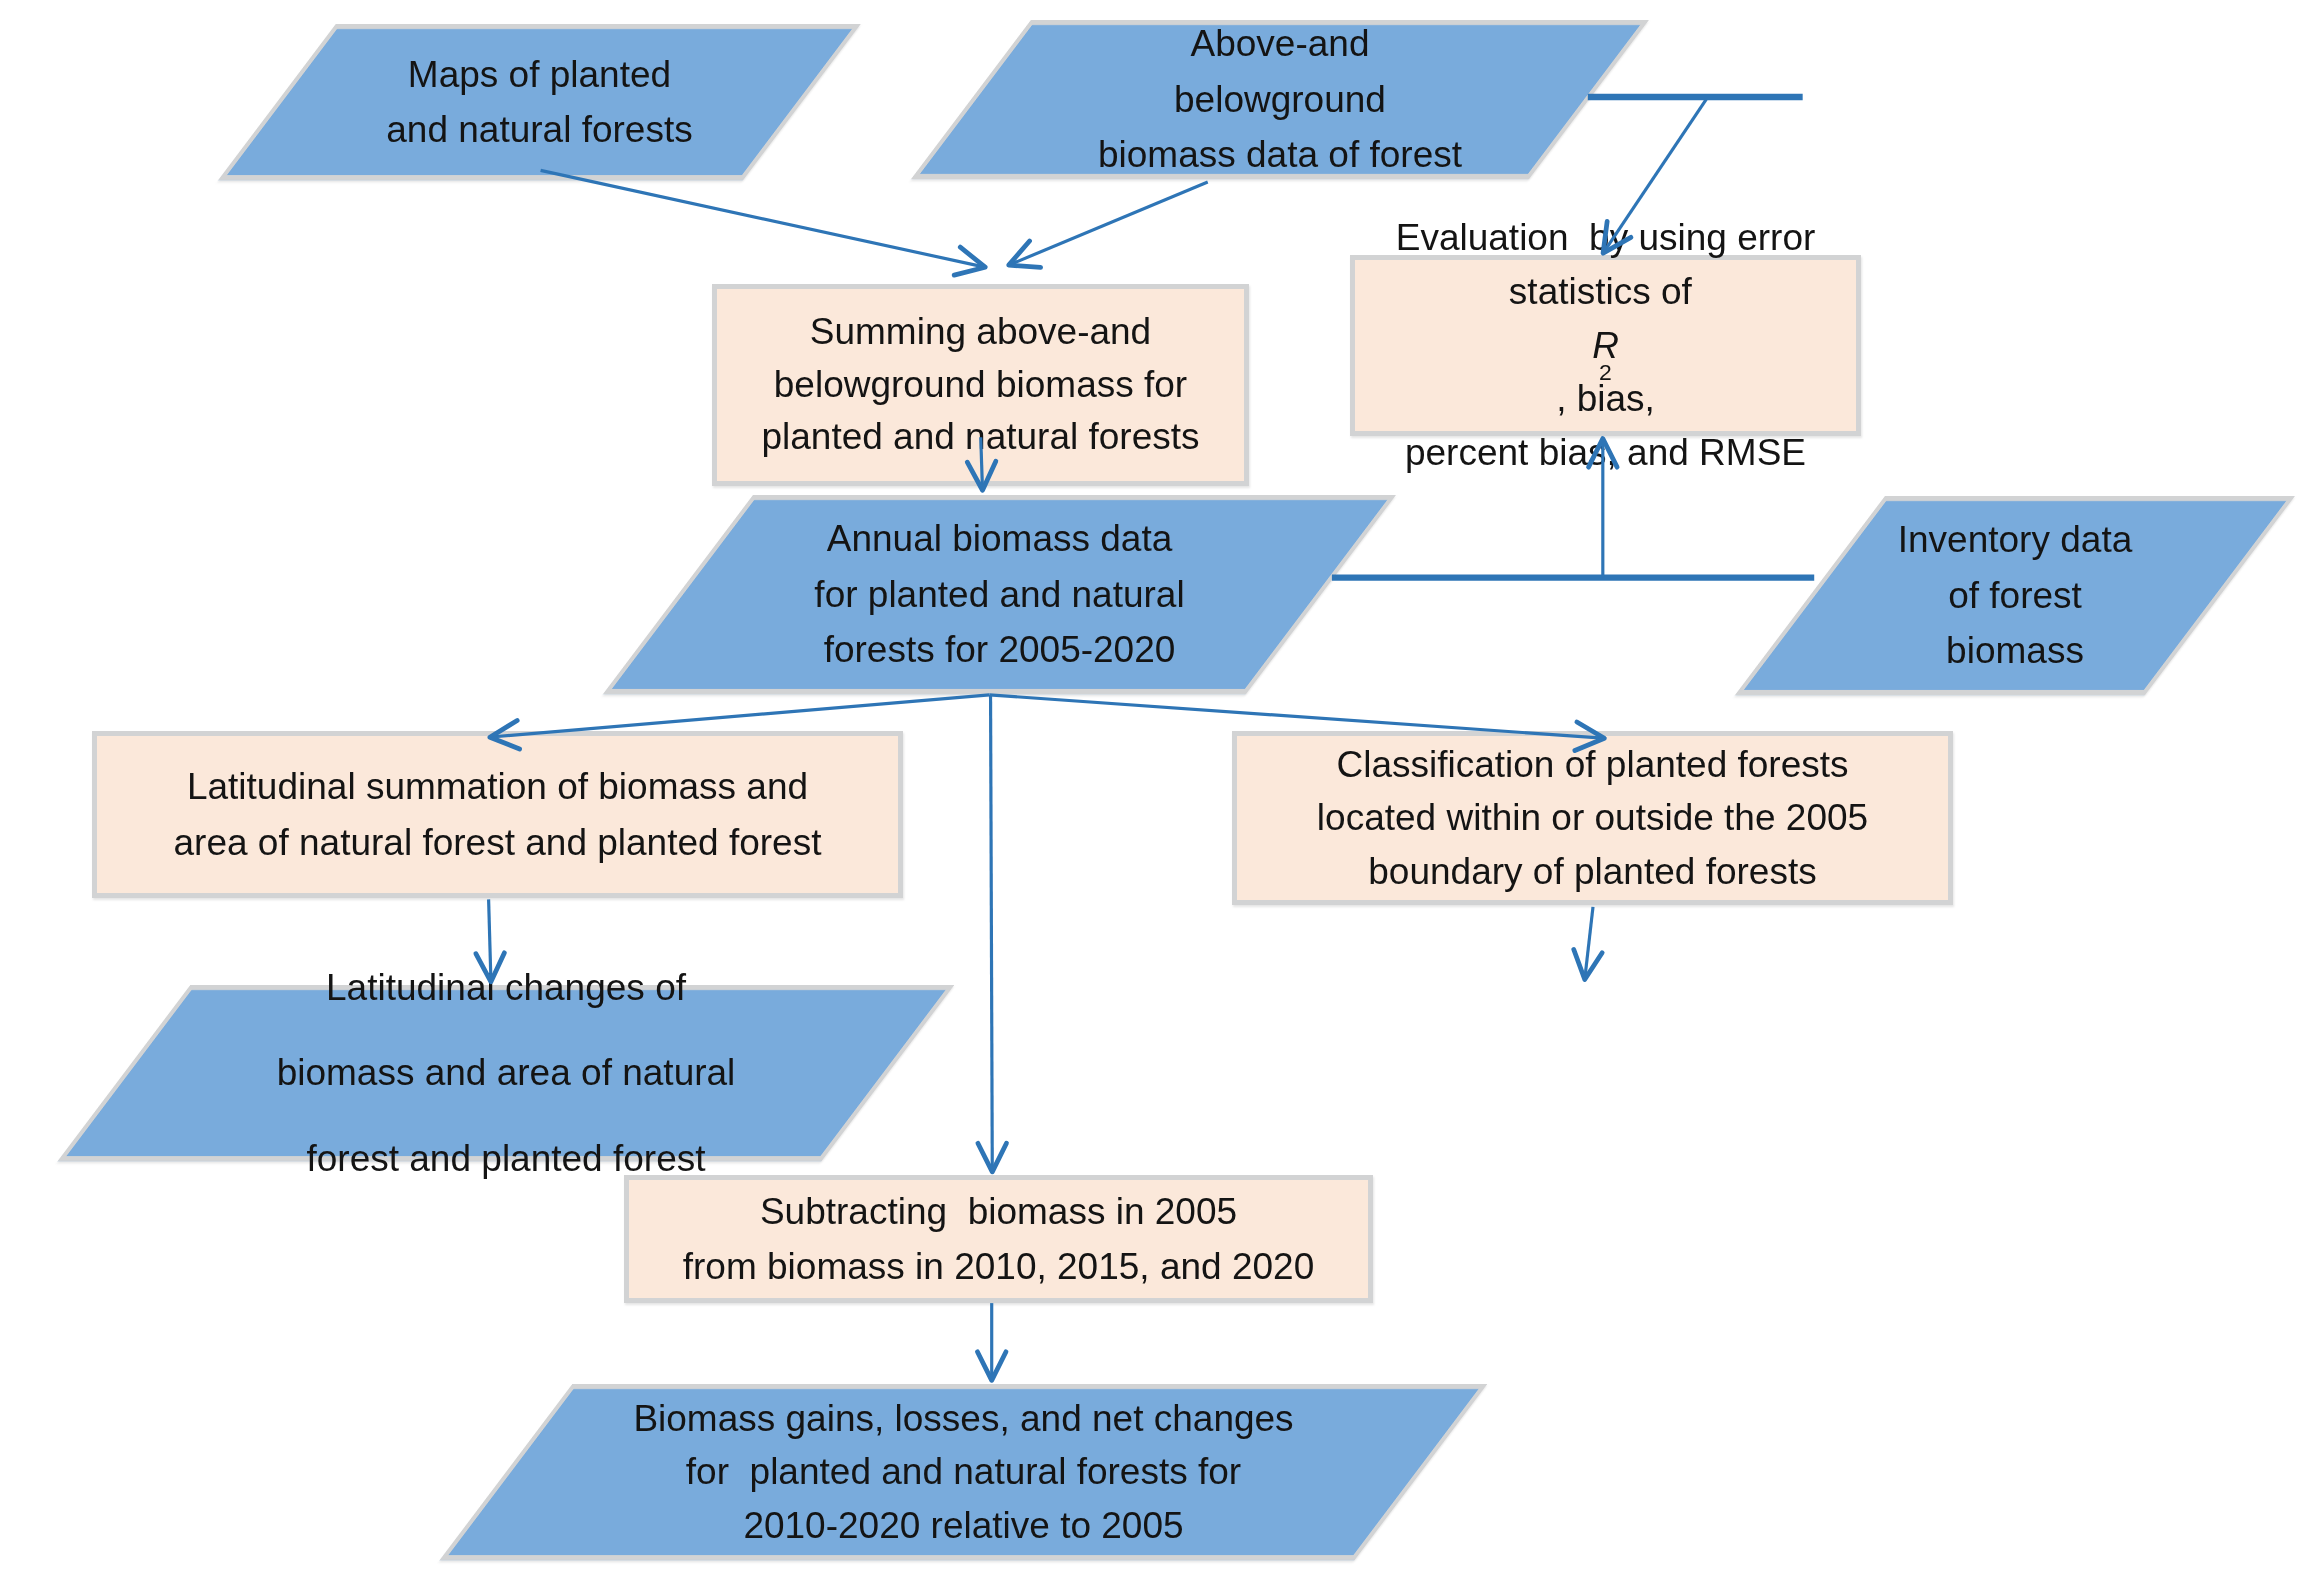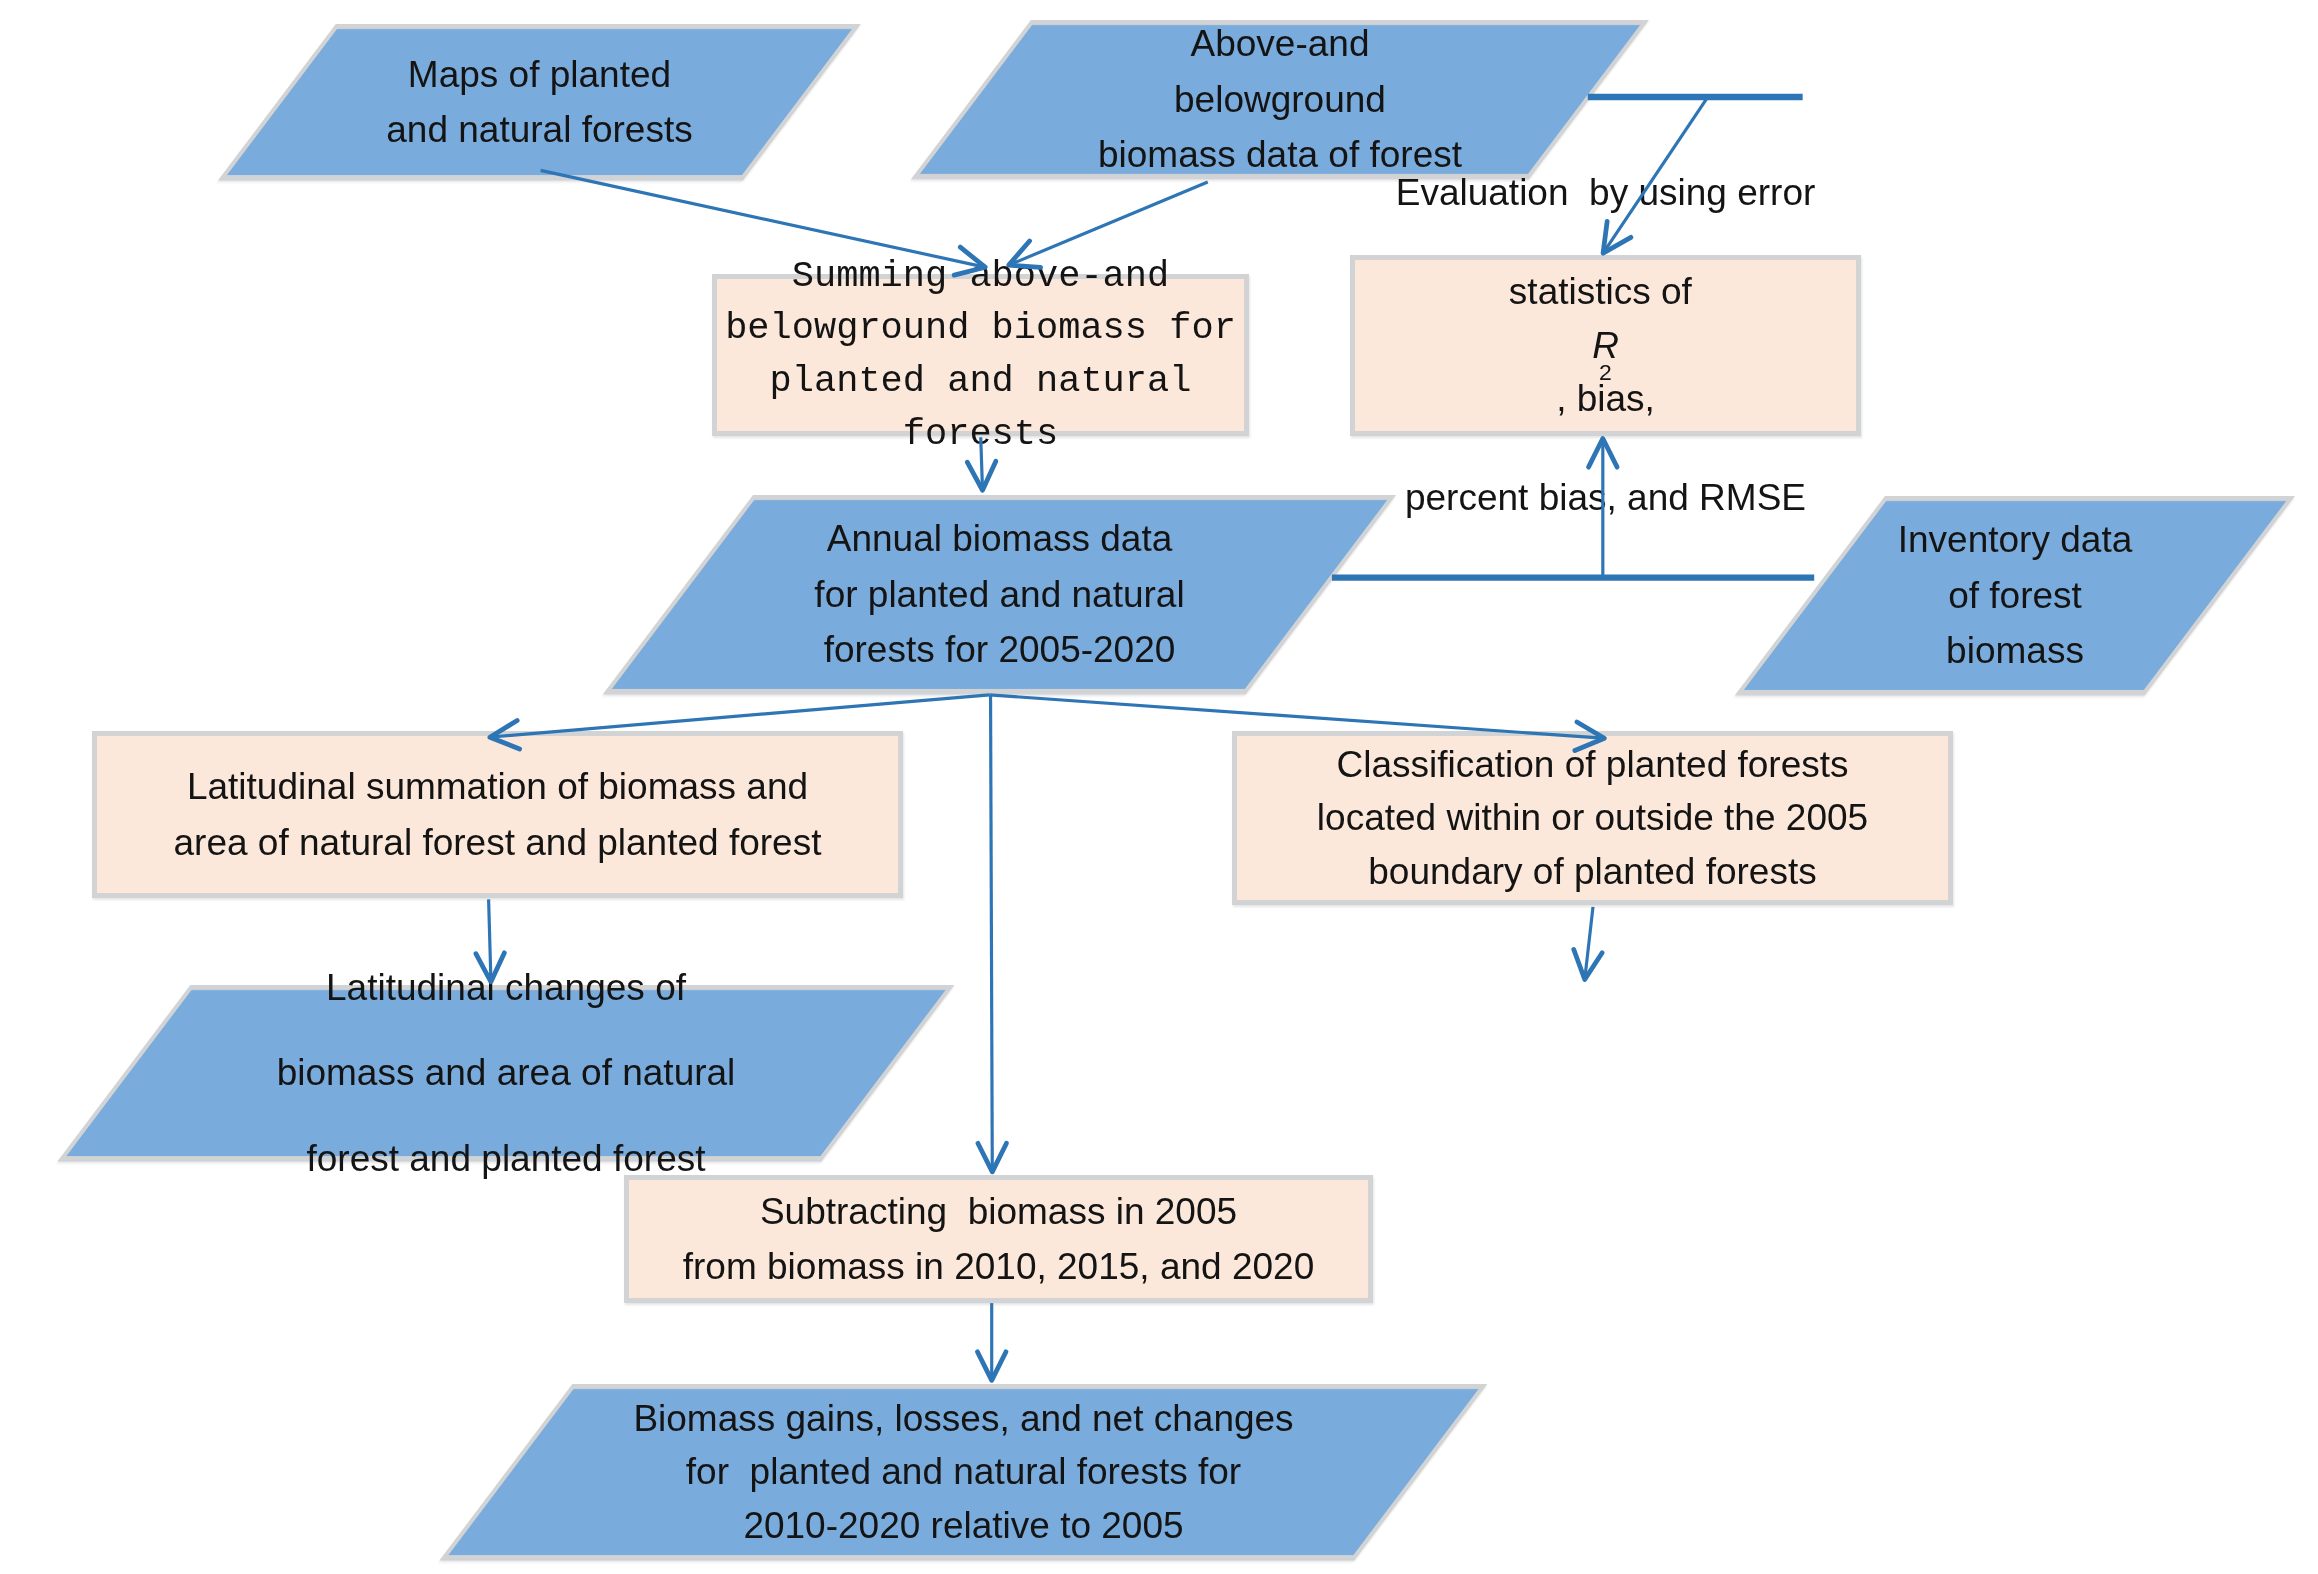--- a/index.html
+++ b/index.html
@@ -51,32 +51,32 @@
   <div class="node para blue" style="left:971px;top:20px;width:618px;height:159px;">
     <div class="bg"></div>
     <div class="txt">
       <span>Above-and</span>
       <span>belowground</span>
       <span>biomass data of forest</span>
     </div>
   </div>
 
 
-  <div class="node rect peach" style="left:712px;top:274px;width:537px;height:162px;font-family:Liberation Mono, monospace;">
+  <div class="node rect peach" style="left:712px;top:284px;width:537px;height:202px;">
     <div class="bg"></div>
     <div class="txt" style="line-height:1.42;">
       <span>Summing above-and</span>
       <span>belowground biomass for</span>
       <span>planted and natural forests</span>
     </div>
   </div>
 
   <div class="node rect peach" style="left:1350px;top:255px;width:511px;height:181px;">
     <div class="bg"></div>
-    <div class="txt" style="line-height:1.45;gap:45px;">
+    <div class="txt" style="line-height:1.45;">
       <span>Evaluation  by using error</span>
       <span><span>statistics of </span><span class="it">R</span><span class="sup">2</span><span>, bias,</span></span>
       <span>percent bias, and RMSE</span>
     </div>
   </div>
 
   <div class="node para blue" style="left:678px;top:495px;width:643px;height:199px;">
     <div class="bg"></div>
     <div class="txt">
       <span>Annual biomass data</span>

